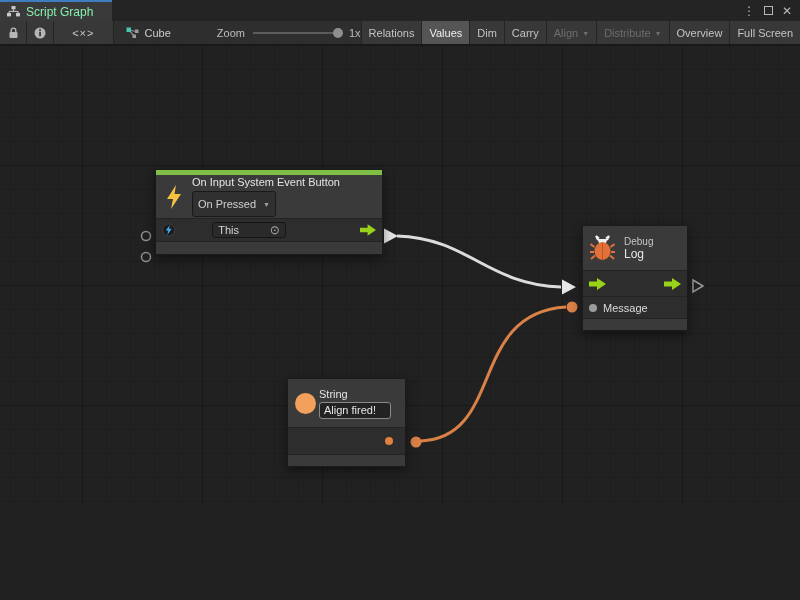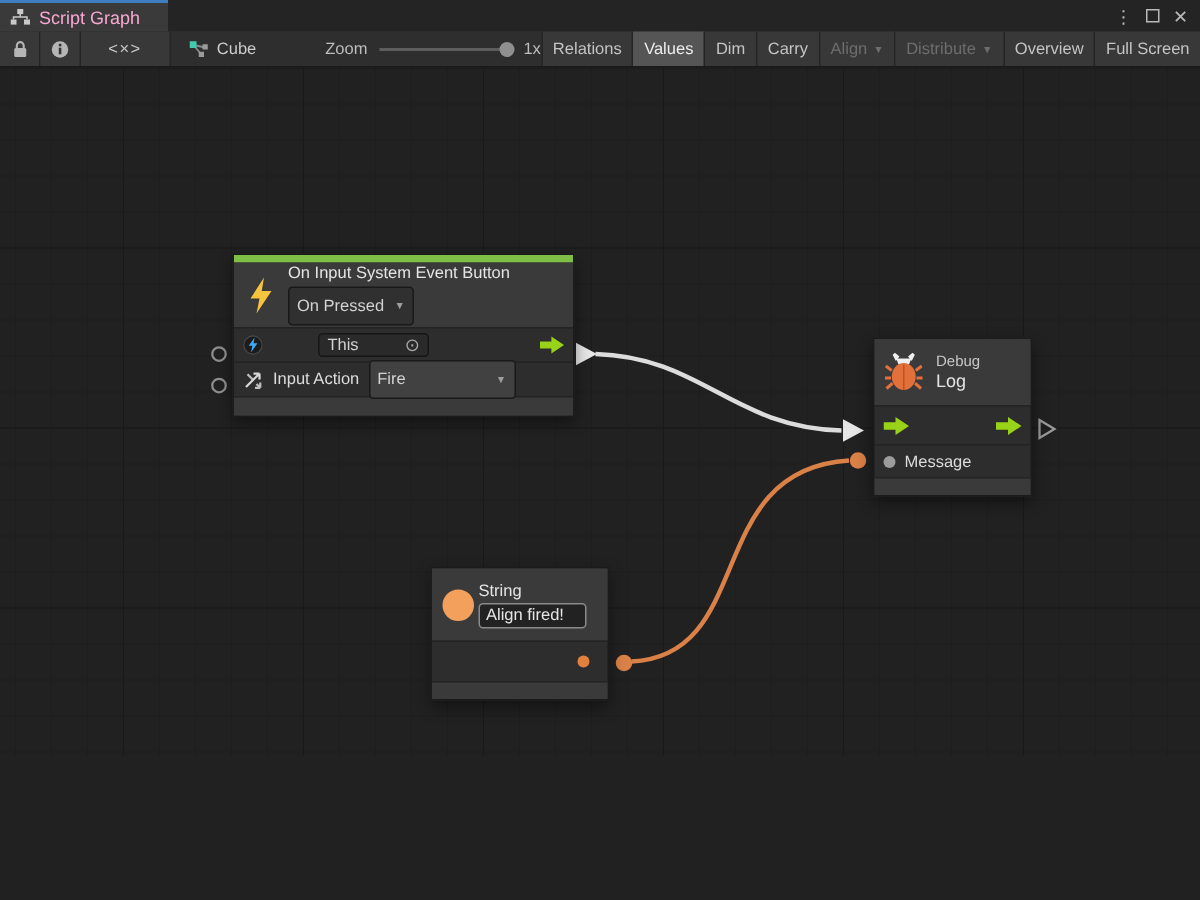--- a/index.html
+++ b/index.html
@@ -3,21 +3,21 @@
 <meta charset="utf-8">
 <style>
   * { margin:0; padding:0; box-sizing:border-box; }
   html,body { width:800px; height:600px; overflow:hidden; background:#212121;
               font-family:"Liberation Sans", sans-serif; -webkit-font-smoothing:antialiased; }
 
   
   .titlebar { position:absolute; left:0; top:0; width:800px; height:21px; background:#242424;
               display:flex; align-items:stretch; }
   .tab { width:112px; background:#3a3a3a; border-top:2px solid #3e7dbf; display:flex;
-         align-items:center; gap:6px; padding-left:7px; color:#f9a8d4; font-size:12px; }
+         align-items:center; gap:6px; padding-left:7px; color:#86efac; font-size:12px; }
   .tab svg { flex:0 0 auto; }
   .titlebar-spacer { flex:1; }
   .winbtns { display:flex; align-items:center; gap:9px; padding-right:8px; color:#b9b9b9; }
   .winbtns .dots { font-size:12px; letter-spacing:0; line-height:1; }
   .winbtns .maxbox { width:9px; height:9px; border:1.5px solid #b9b9b9; display:inline-block; }
   .winbtns .closex { font-size:12px; line-height:1; }
 
   
   .toolbar { position:absolute; left:0; top:21px; width:800px; height:24px; background:#2e2e2e;
              border-bottom:1px solid #191919; display:flex; align-items:stretch;
@@ -201,31 +201,20 @@
       </svg>
       <div class="field" style="width:77px;">
         <span>This</span>
         <span class="picker">⊙</span>
       </div>
       <div class="spacer"></div>
       <svg width="17" height="12" viewBox="0 0 17 12">
         <path d="M0 3.5 h8 V0 l9 6 -9 6 V8.5 h-8 z" fill="#98d219"></path>
       </svg>
     </div>
-    <div class="node-row" style="height:23px;">
-      <svg width="14" height="13" viewBox="0 0 14 13">
-        <path d="M2 11 L11 2 M11 2 h-4 M11 2 v4" stroke="#d8d8d8" stroke-width="1.5" fill="none"></path>
-        <path d="M3 2.5 l4 4 M9 9 l2.5 2.5 M11.5 11.5 h-3.5 M11.5 11.5 v-3.5" stroke="#d8d8d8" stroke-width="1.5" fill="none" opacity="0.85"></path>
-      </svg>
-      <span>Input Action</span>
-      <div class="dropdown light" style="width:98px;">
-        <span>Fire</span>
-        <span class="caret">▼</span>
-      </div>
-    </div>
     <div class="node-footer" style="height:13px;"></div>
   </div>
 
   <div class="node" style="left:582px; top:180px; width:106px;">
     <div class="node-header" style="height:44px; padding:5px 7px; gap:9px;">
       <svg width="25" height="27" viewBox="0 0 25 27">
         <path d="M8 5 l-2 -4 3 2.5 M17 5 l2 -4 -3 2.5" stroke="#efefef" stroke-width="2" fill="none"></path>
         <path d="M7.5 4 h10 l-1.5 4 h-7 z" fill="#efefef"></path>
         <ellipse cx="12.5" cy="16" rx="8" ry="9" fill="#e2703a"></ellipse>
         <path d="M4.5 12 L0.5 9 M4 17 H-1 M5 20.5 L1 24 M20.5 12 L24.5 9 M21 17 H26 M20 20.5 L24 24" stroke="#e2703a" stroke-width="2" fill="none"></path>

